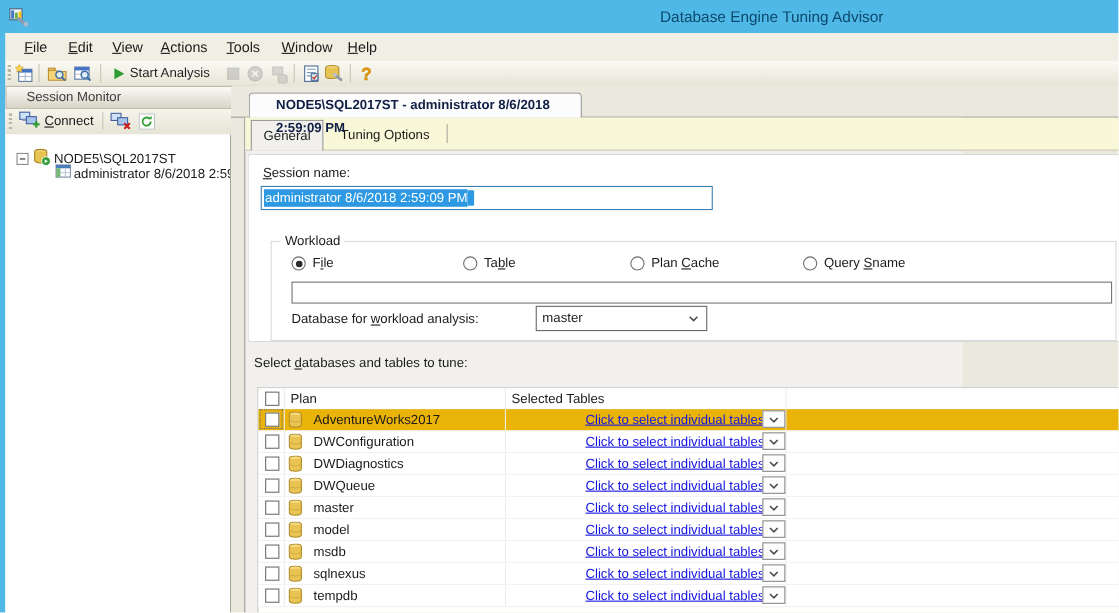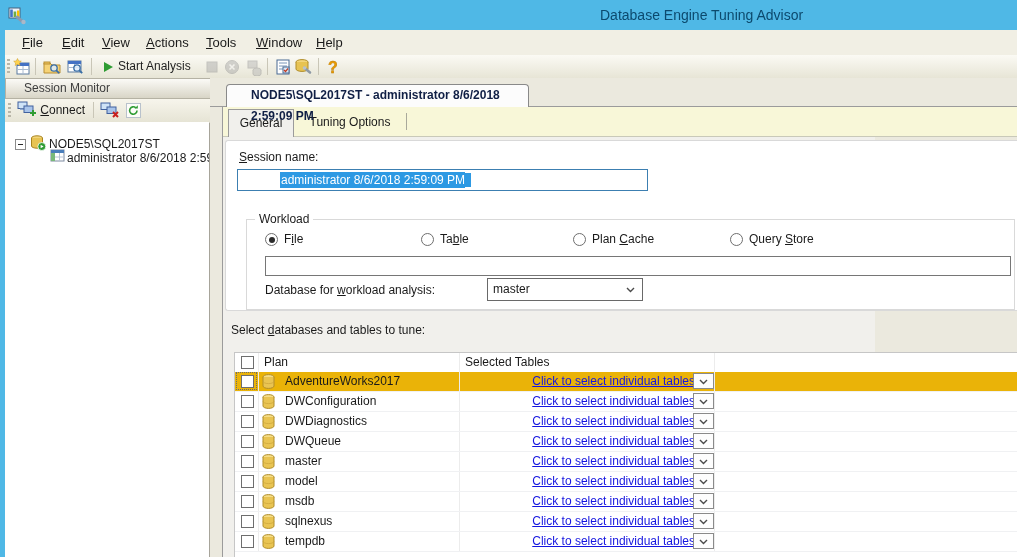--- a/index.html
+++ b/index.html
@@ -59,21 +59,21 @@
     box-sizing:border-box;text-align:center;line-height:26px;z-index:3;}
   .tuntab{left:71px;top:2px;width:112px;height:27px;text-align:center;line-height:27px;}
   .tabsep2{left:183px;top:6px;width:1px;height:17px;background:#a9a99b;}
 
   
   .panelwhite{left:2px;top:33px;width:793px;height:171px;background:#fff;
     border:1px solid #d9d9d9;border-right:none;border-radius:3px 0 0 3px;box-sizing:border-box;}
   .lblsession{left:13px;top:9px;}
   .inpsession{left:11px;top:28px;width:411px;height:22px;background:#fff;border:1px solid #3c7fb1;
     box-sizing:border-box;line-height:20px;padding-left:2px;white-space:nowrap;overflow:hidden;}
-  .selhl{background:#2d99e3;color:#fff;padding:1px 0 1px 1px;margin-left:40px;}
+  .selhl{background:#2d99e3;color:#fff;padding:1px 0 1px 1px;}
   .caret{display:inline-block;width:6px;height:14px;background:#2d99e3;vertical-align:-3px;}
 
   .groupbox{left:20px;top:78px;width:769px;height:91px;border:1px solid #d9d9d9;box-sizing:border-box;}
   .gblegend{left:8px;top:-8px;background:#fff;padding:0 4px;}
   .radio{position:absolute;width:13px;height:13px;border:1px solid #6e6e6e;border-radius:50%;
     background:#fff;box-sizing:border-box;}
   .radio span{position:absolute;left:2.5px;top:2.5px;width:6px;height:6px;border-radius:50%;background:#2b2b2b;display:none;}
   .radio.checked span{display:block;}
   .radiolabel{position:absolute;top:12px;white-space:nowrap;}
   .ro0 .radio{left:18px;top:13px;} .ro0 .radiolabel{left:37px;}
@@ -281,21 +281,21 @@
         <span class="ro1">
           <span class="radio"></span>
           <span class="radiolabel"><span>Ta</span><span class="k">b</span><span>le</span></span>
         </span>
         <span class="ro2">
           <span class="radio"></span>
           <span class="radiolabel"><span>Plan </span><span class="k">C</span><span>ache</span></span>
         </span>
         <span class="ro3">
           <span class="radio"></span>
-          <span class="radiolabel"><span>Query </span><span class="k">S</span><span>tore</span></span>
+          <span class="radiolabel"><span>Query </span><span class="k">S</span><span>name</span></span>
         </span>
         <div class="abs inpworkload"></div>
         <span class="abs lbldb"><span>Database for </span><span class="k">w</span><span>orkload analysis:</span></span>
         <div class="abs combodb">
           <span>master</span>
           <svg width="9" height="6" viewBox="0 0 9 6">
               <path d="M1 1 L4.5 4.5 L8 1" stroke="#4a4a4a" stroke-width="1.4" fill="none"></path>
             </svg>
         </div>
       </div>

